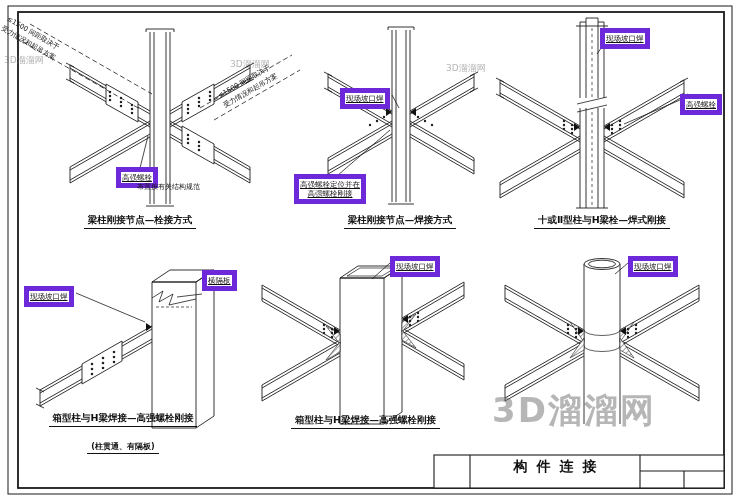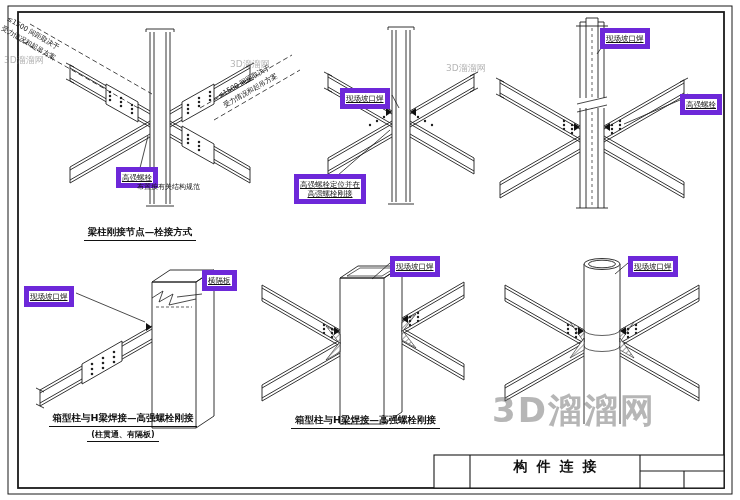--- a/index.html
+++ b/index.html
@@ -18,21 +18,21 @@
   }
   .dim{
     position:absolute;font-size:6.8px;line-height:1.55;white-space:nowrap;
     transform-origin:0 0;z-index:3;
   }
   .dim span{display:block;}
   .cap{
     position:absolute;text-align:center;font-size:9.5px;font-weight:700;z-index:3;
   }
   .cap .u{display:inline-block;border-bottom:1.2px solid #111;padding:0 4px 1px;}
-  .cap .sub{display:block;margin-top:2px;font-size:8px;font-weight:600;}
+  .cap .sub{display:block;margin-top:14px;font-size:8px;font-weight:600;}
   .cap .sub .u{border-bottom:1px solid #111;}
   .wm-lg{
     position:absolute;left:492px;top:388px;font-size:34px;font-weight:700;
     color:rgba(110,110,110,0.5);letter-spacing:2px;z-index:4;white-space:nowrap;
   }
   .wm-sm{
     position:absolute;font-size:9px;color:rgba(120,120,120,0.55);z-index:4;white-space:nowrap;
   }
   .tblock-title{
     position:absolute;left:470px;top:455px;width:170px;height:23px;
@@ -168,32 +168,38 @@
   <div class="dim" style="left:10px;top:14px;transform:rotate(30deg);">
     <span>≤1500 间距取决于</span>
     <span>受力情况和起吊方案</span>
   </div>
   <div class="dim" style="left:216px;top:92px;transform:rotate(-30deg);">
     <span>≤1500 间距取决于</span>
     <span>受力情况和起吊方案</span>
   </div>
   <div class="lbl" style="left:116px;top:167px;">高强螺栓</div>
   <div class="note" style="left:96px;top:183px;width:104px;">布置按有关结构规范</div>
-  <div class="cap" style="left:40px;top:214px;width:200px;margin-top:12px;">
+  <div class="cap" style="left:40px;top:214px;width:200px;">
     <span class="u">梁柱刚接节点—栓接方式</span>
   </div>
 
   <div class="lbl" style="left:340px;top:88px;">现场坡口焊</div>
   <div class="lbl" style="left:294px;top:174px;text-align:center;">
     <span style="display:block;">高强螺栓定位并在</span>
     <span style="display:block;">高强螺栓刚接</span>
   </div>
+  <div class="cap" style="left:310px;top:214px;width:180px;">
+    <span class="u">梁柱刚接节点—焊接方式</span>
+  </div>
 
   <div class="lbl" style="left:600px;top:28px;">现场坡口焊</div>
   <div class="lbl" style="left:680px;top:94px;">高强螺栓</div>
+  <div class="cap" style="left:492px;top:214px;width:220px;">
+    <span class="u">十或Ⅱ型柱与H梁栓—焊式刚接</span>
+  </div>
 
   <div class="lbl" style="left:24px;top:286px;">现场坡口焊</div>
   <div class="lbl" style="left:202px;top:270px;text-align:center;">横隔板</div>
   <div class="cap" style="left:18px;top:412px;width:210px;">
     <span class="u">箱型柱与H梁焊接—高强螺栓刚接</span>
     <span class="sub"><span class="u">(柱贯通、有隔板)</span></span>
   </div>
 
   <div class="lbl" style="left:390px;top:256px;">现场坡口焊</div>
   <div class="cap" style="left:258px;top:414px;width:215px;">

